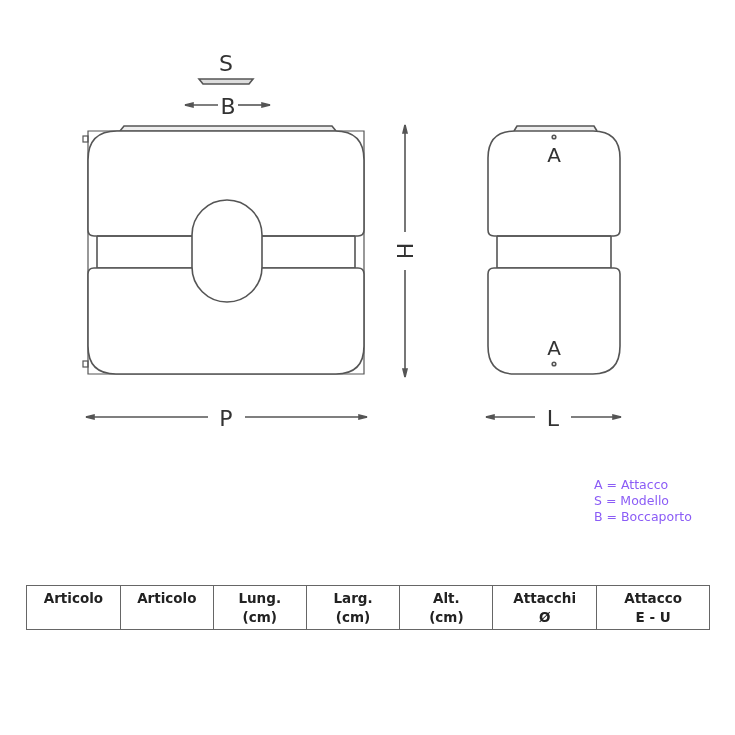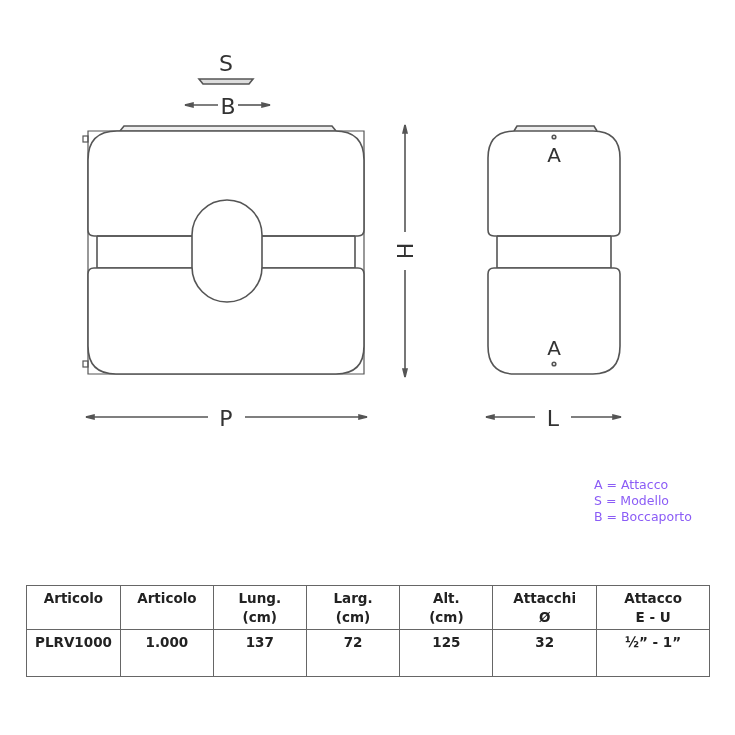--- a/index.html
+++ b/index.html
@@ -129,23 +129,14 @@
         </th>
     <th>
           <span class="sub">Attacchi</span>
           <span class="sub">Ø</span>
         </th>
     <th>
           <span class="sub">Attacco</span>
           <span class="sub">E - U</span>
         </th>
   </tr>
-  <tr>
-    <td class="bold">PLRV1000</td>
-    <td>1.000</td>
-    <td>137</td>
-    <td>72</td>
-    <td>125</td>
-    <td>32</td>
-    <td>½” - 1”</td>
-  </tr>
 </tbody>
   </table>
 
 </body></html>

